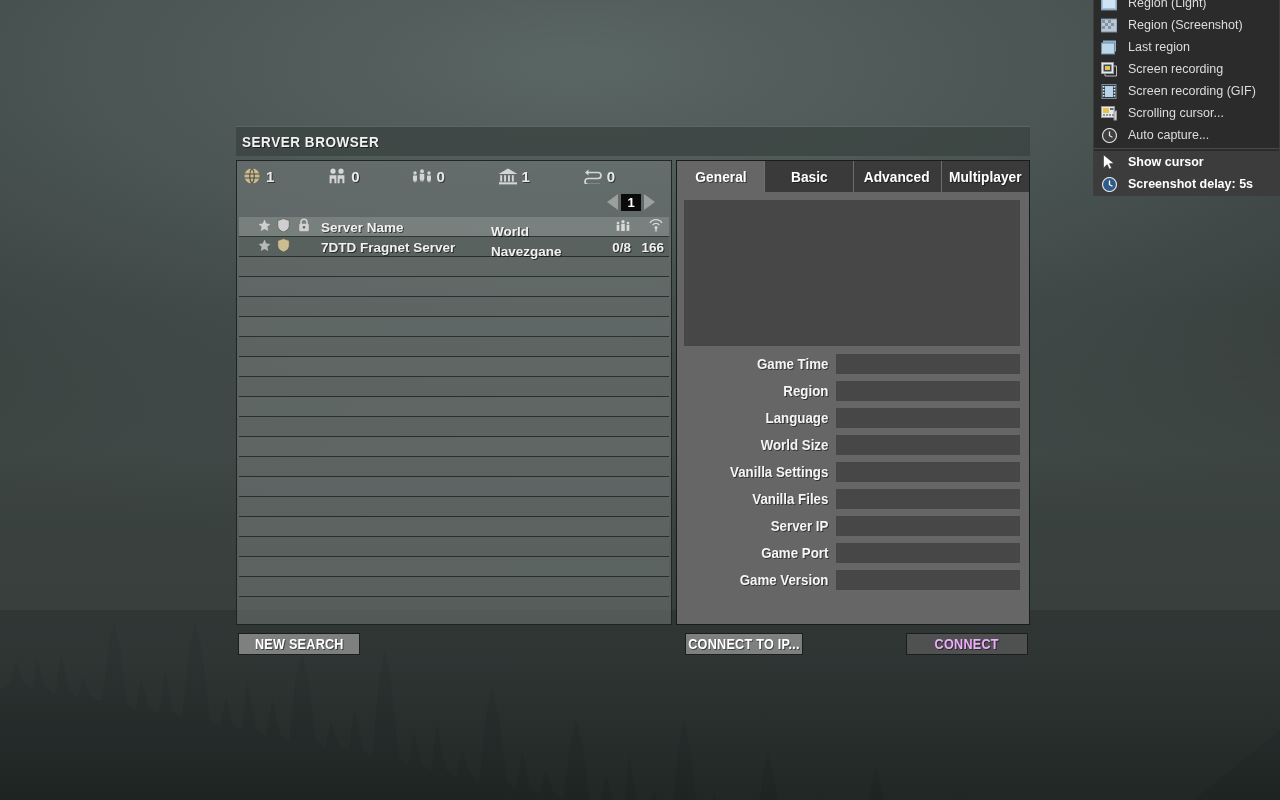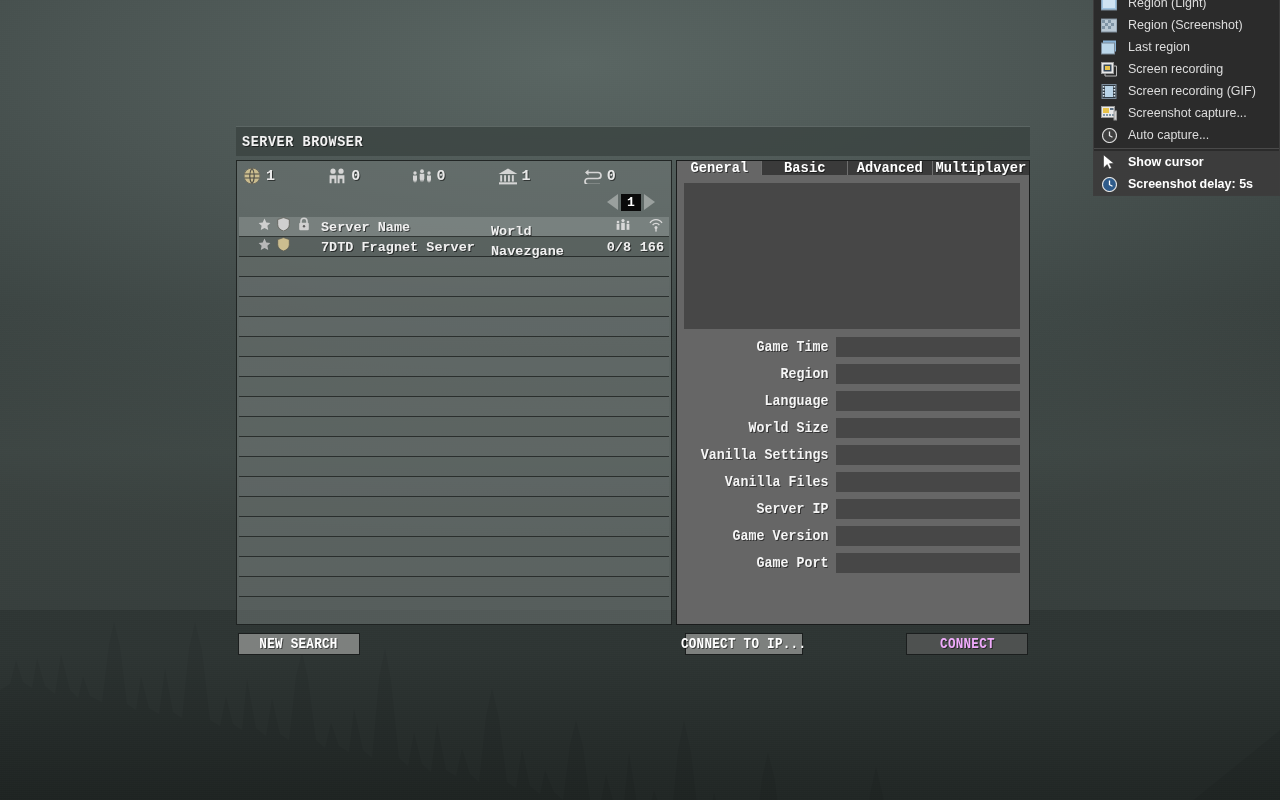--- a/index.html
+++ b/index.html
@@ -28,21 +28,21 @@
     background-color: rgba(18,22,21,0.6);
   }
   #grain {
     position: absolute; inset: 0; opacity: .16; pointer-events: none;
     background-image:
       repeating-linear-gradient(0deg, rgba(255,255,255,.035) 0 1px, rgba(0,0,0,.04) 1px 2px),
       repeating-linear-gradient(90deg, rgba(255,255,255,.025) 0 1px, rgba(0,0,0,.03) 1px 2px);
   }
 
   
-  #browser { position: absolute; left: 236px; top: 126px; width: 794px; font-family: Liberation Mono, monospace; }
+  #browser { position: absolute; left: 236px; top: 126px; width: 794px; }
 
   .title-bar {
     height: 30px; background: rgba(58,66,64,0.78);
     border-top: 1px solid rgba(150,160,157,0.35);
     display: flex; align-items: center; padding-left: 6px;
   }
   .title-bar .t {
     font-size: 14.5px; font-weight: bold; color: #f2f2f2;
     letter-spacing: .6px; transform: scaleX(.93); transform-origin: left center;
     text-shadow: 1px 1px 0 rgba(0,0,0,.55);
@@ -107,21 +107,21 @@
   }
   .c-pl span, .c-png span { transform-origin: right center; }
 
   
   .detail-panel {
     width: 354px; height: 465px;
     background: #666666;
     border: 1px solid rgba(18,20,20,0.9);
     display: flex; flex-direction: column;
   }
-  .tabs { display: flex; height: 14px; background: #5eead4; }
+  .tabs { display: flex; height: 31px; background: #5eead4; }
   .tab {
     flex: 1; display: flex; align-items: center; justify-content: center;
     color: #fff; font-size: 14.5px; font-weight: bold;
     background: #3a3a3a; border-right: 1px solid #6e6e6e; cursor: pointer;
     text-shadow: 1px 1px 0 rgba(0,0,0,.5);
   }
   .tab:last-child { border-right: none; }
   .tab.active { background: #666666; }
   .tab span { transform: scaleX(.95); display:inline-block; }
 
@@ -397,25 +397,25 @@
           </div>
           <div class="field">
             <label>Vanilla Files</label>
             <div class="val"></div>
           </div>
           <div class="field">
             <label>Server IP</label>
             <div class="val"></div>
           </div>
           <div class="field">
+            <label>Game Port</label>
+            <div class="val"></div>
+          </div>
+          <div class="field">
             <label>Game Version</label>
-            <div class="val"></div>
-          </div>
-          <div class="field">
-            <label>Game Port</label>
             <div class="val"></div>
           </div>
         </div>
     </div>
   </div>
 
   <div class="btn-row">
     <div class="btn normal" id="btn-new">
       <span>NEW SEARCH</span>
     </div>
@@ -501,21 +501,21 @@
           <rect x="9" y="2" width="3.5" height="2" fill="#5b6f82"></rect>
           <g fill="#7f94a5">
             <rect x="2" y="8" width="2" height="2"></rect>
             <rect x="5" y="8" width="2" height="2"></rect>
             <rect x="8" y="8" width="2" height="2"></rect>
             <rect x="11" y="8" width="2" height="2"></rect>
           </g>
           <rect x="13" y="5" width="2.5" height="9" fill="#cfcfcf" stroke="#999"></rect>
         </svg>
       </span>
-      <span class="mi-lb">Screenshot capture...</span>
+      <span class="mi-lb">Scrolling cursor...</span>
     </div>
     <div class="mi">
       <span class="mi-ic">
         <svg width="15" height="15" viewBox="0 0 15 15">
           <circle cx="7.5" cy="7.5" r="7" fill="#3e3e3e" stroke="#d8d8d8" stroke-width="1.2"></circle>
           <path d="M7.5 3.4v4.3l3 1.6" fill="none" stroke="#e8e8e8" stroke-width="1.3"></path>
         </svg>
       </span>
       <span class="mi-lb">Auto capture...</span>
     </div>

